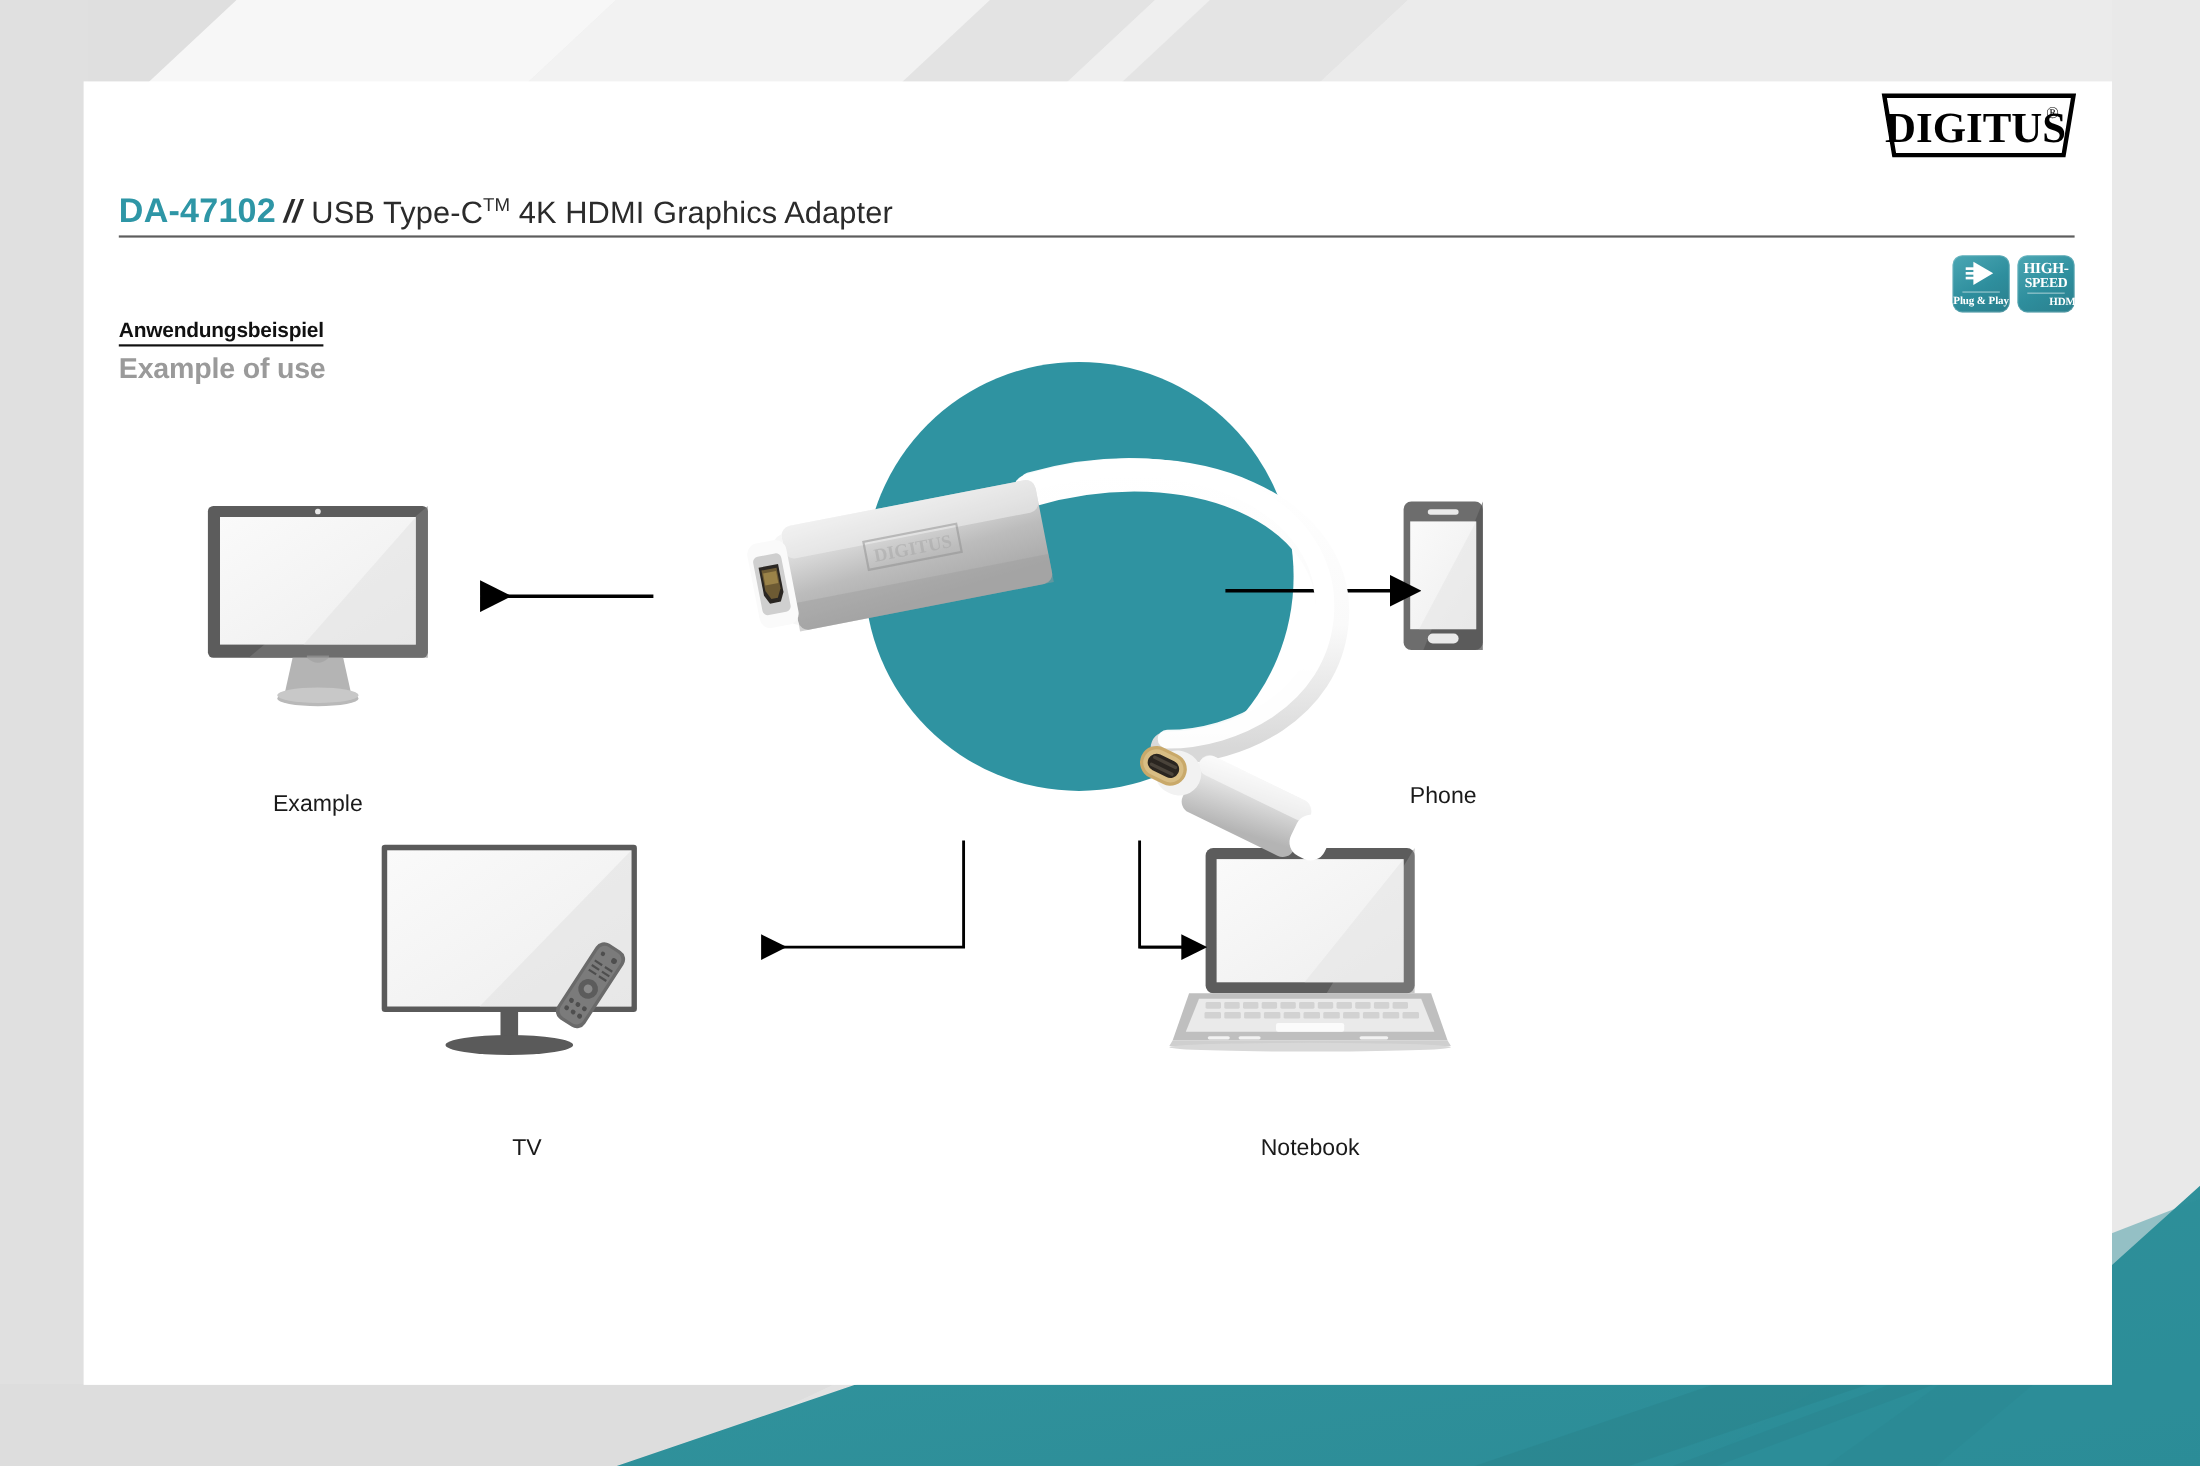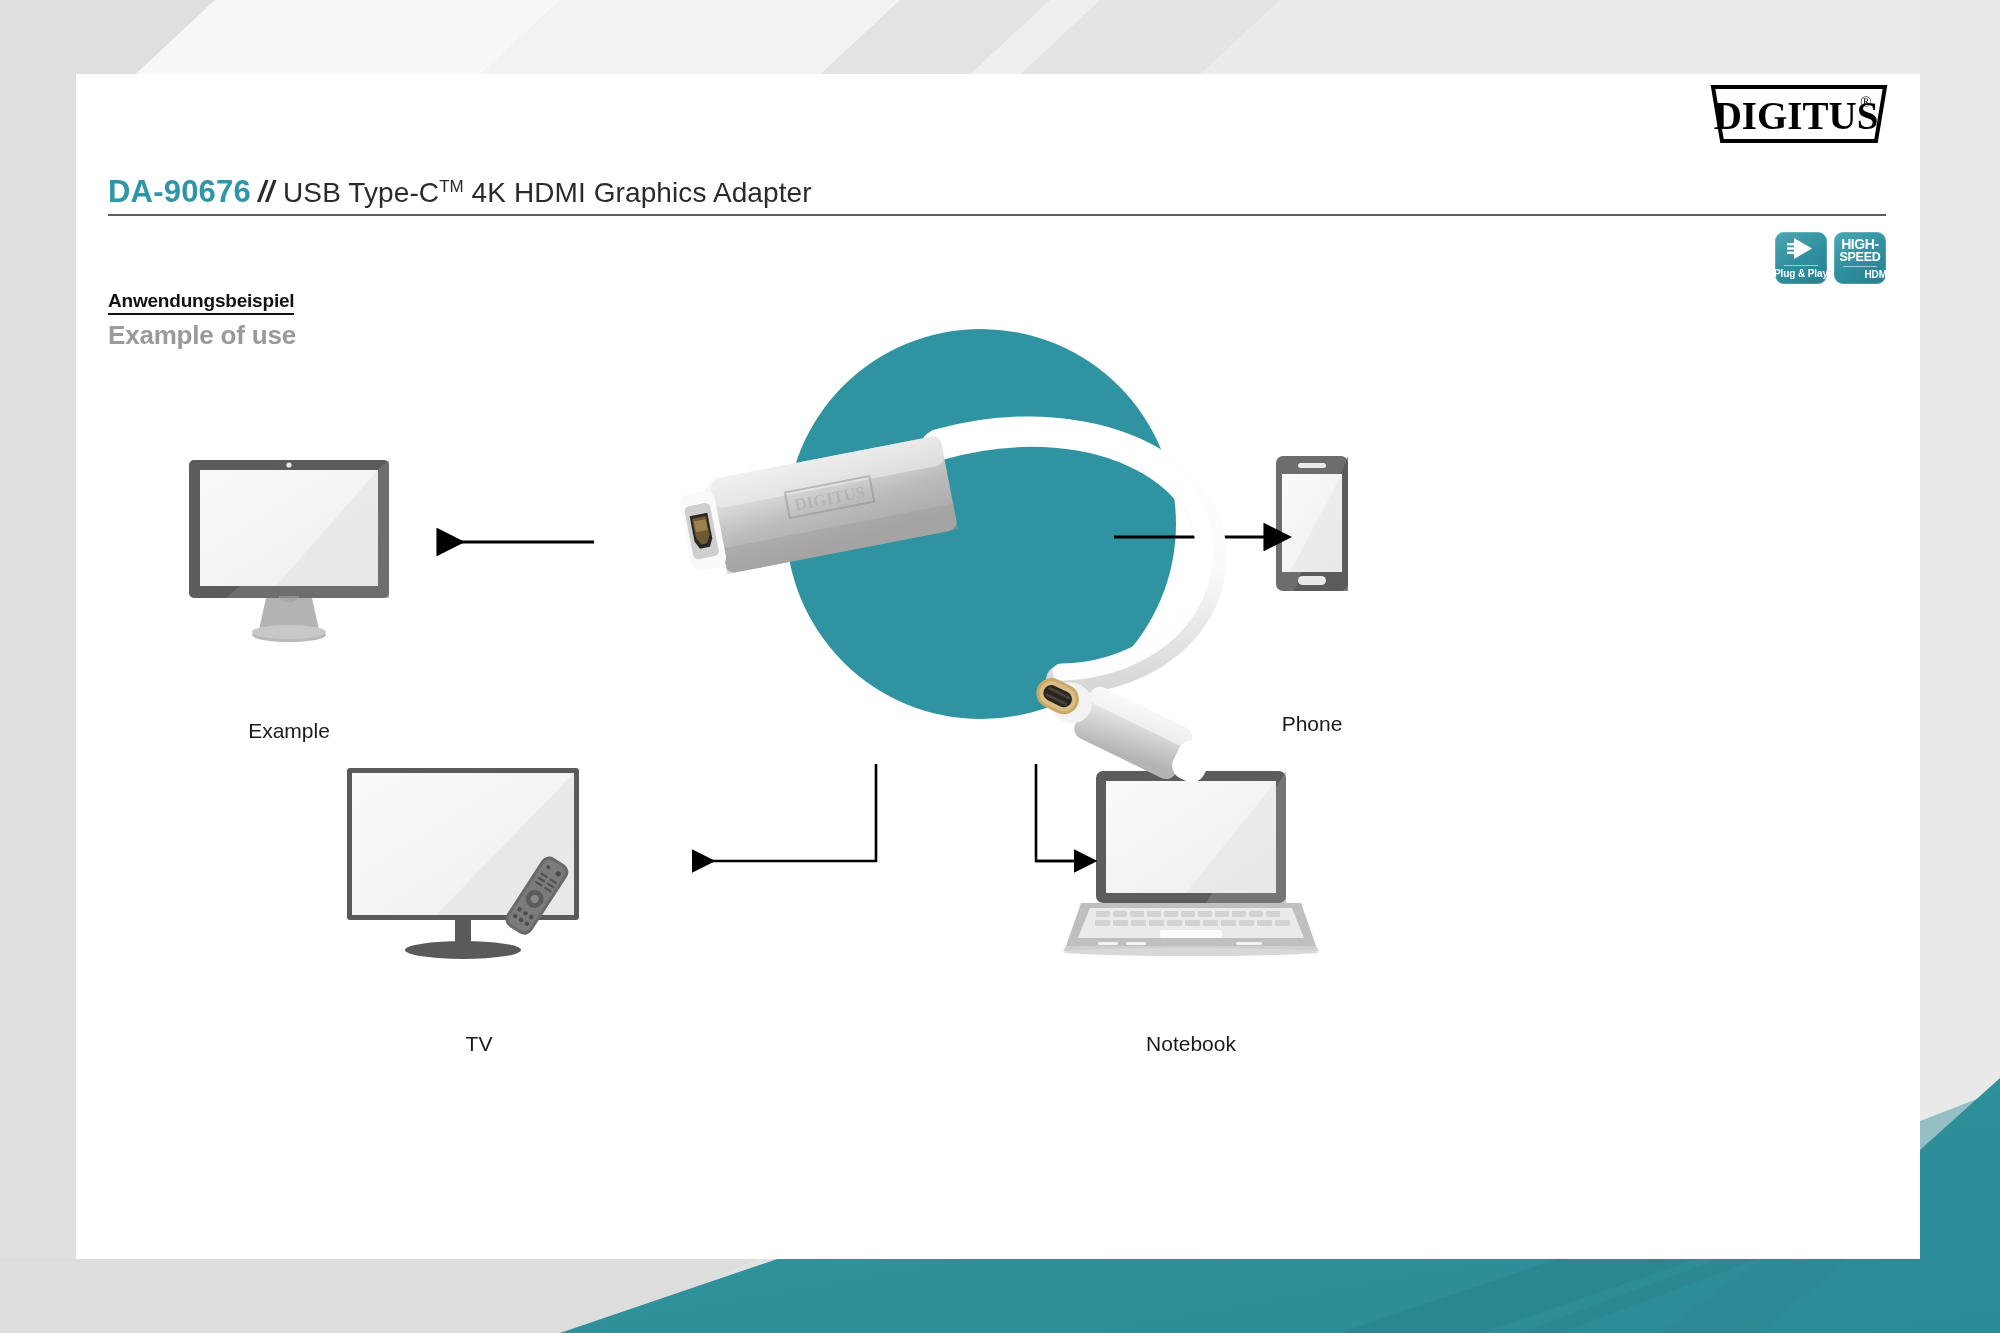--- a/index.html
+++ b/index.html
@@ -44,21 +44,21 @@
   #logo svg{display:block;}
 
   
   #badges{position:absolute;right:34px;top:158px;display:flex;gap:7px;}
   .badge{
     width:52px;height:52px;border-radius:9px;
     background:linear-gradient(150deg,#4ba7b4 0%,#2e8e9d 55%,#2a7f8d 100%);
     box-shadow:inset 0 0 0 1px rgba(255,255,255,.18);
     position:relative;display:flex;flex-direction:column;
     align-items:center;justify-content:flex-start;
-    padding-top:3px;box-sizing:border-box;
+    padding-top:3px;box-sizing:border-box;font-family:Liberation Serif, serif;
   }
   .badge .b-icon{width:40px;height:27px;display:block;}
   .badge .b-cap{
     color:#fff;font-size:10px;font-weight:bold;line-height:1;
     margin-top:3px;letter-spacing:-.1px;white-space:nowrap;
   }
   .badge .b-rule{
     width:34px;height:1px;background:rgba(255,255,255,.55);margin-top:3px;
   }
   .hs-l1{color:#fff;font-weight:bold;font-size:14px;line-height:13px;margin-top:3px;letter-spacing:-.4px;}
@@ -133,21 +133,21 @@
 
   <div id="logo">
     <svg width="178" height="62" viewBox="0 0 178 62" xmlns="http://www.w3.org/2000/svg">
       <polygon points="3,3 175,3 166,57 12,57" fill="#ffffff" stroke="#000000" stroke-width="4"></polygon>
       <text x="86" y="45" text-anchor="middle" font-family="'Liberation Serif','DejaVu Serif',serif" font-size="39" font-weight="bold" fill="#000000">DIGITUS</text>
       <text x="156" y="23" text-anchor="middle" font-family="'Liberation Serif',serif" font-size="15" fill="#000000">®</text>
     </svg>
   </div>
 
   <div id="title-row">
-    <span class="t-sku">DA-90676</span><span class="t-sep">//</span><span class="t-name"><span>USB Type-C</span><span class="tm">TM</span><span> 4K HDMI Graphics Adapter</span></span>
+    <span class="t-sku">DA-47102</span><span class="t-sep">//</span><span class="t-name"><span>USB Type-C</span><span class="tm">TM</span><span> 4K HDMI Graphics Adapter</span></span>
   </div>
 
   <div id="badges">
     <div class="badge">
       <svg class="b-icon" viewBox="0 0 40 27">
         <polygon points="13,3 31,13.5 13,24" fill="#ffffff"></polygon>
         <rect x="6" y="8" width="9" height="2.4" fill="#ffffff"></rect>
         <rect x="6" y="12.3" width="12" height="2.4" fill="#ffffff"></rect>
         <rect x="6" y="16.6" width="9" height="2.4" fill="#ffffff"></rect>
       </svg>

